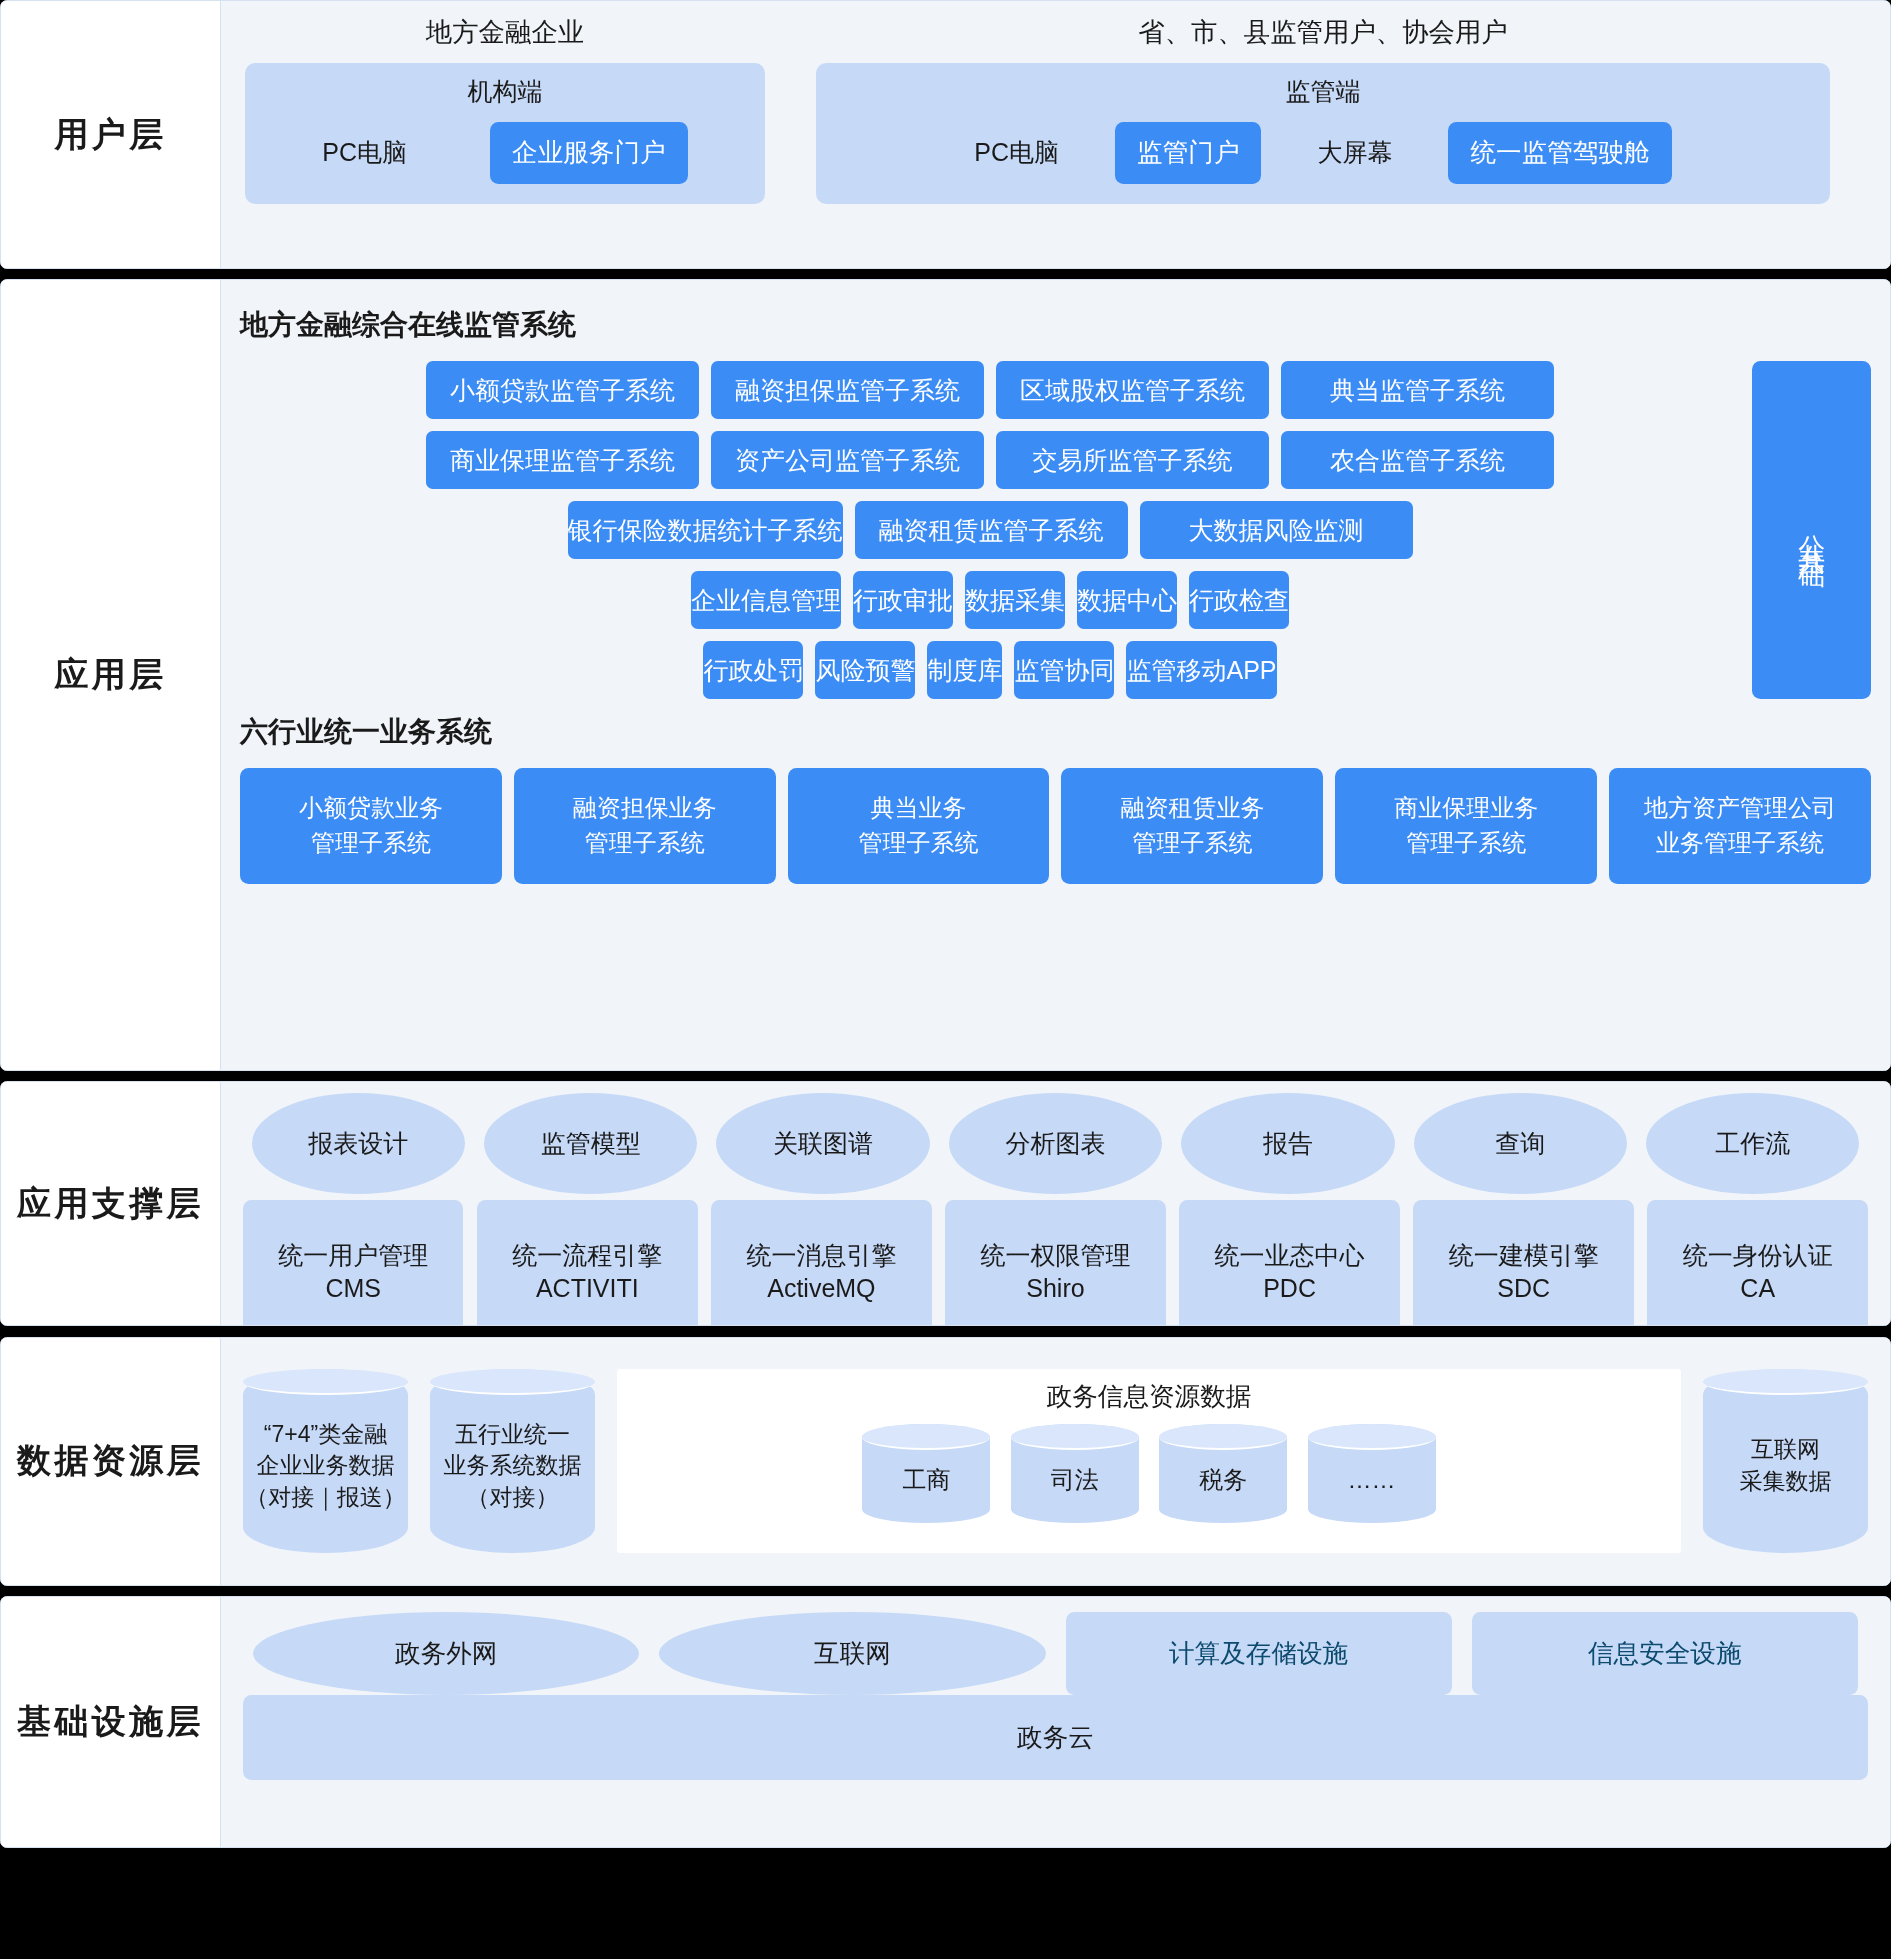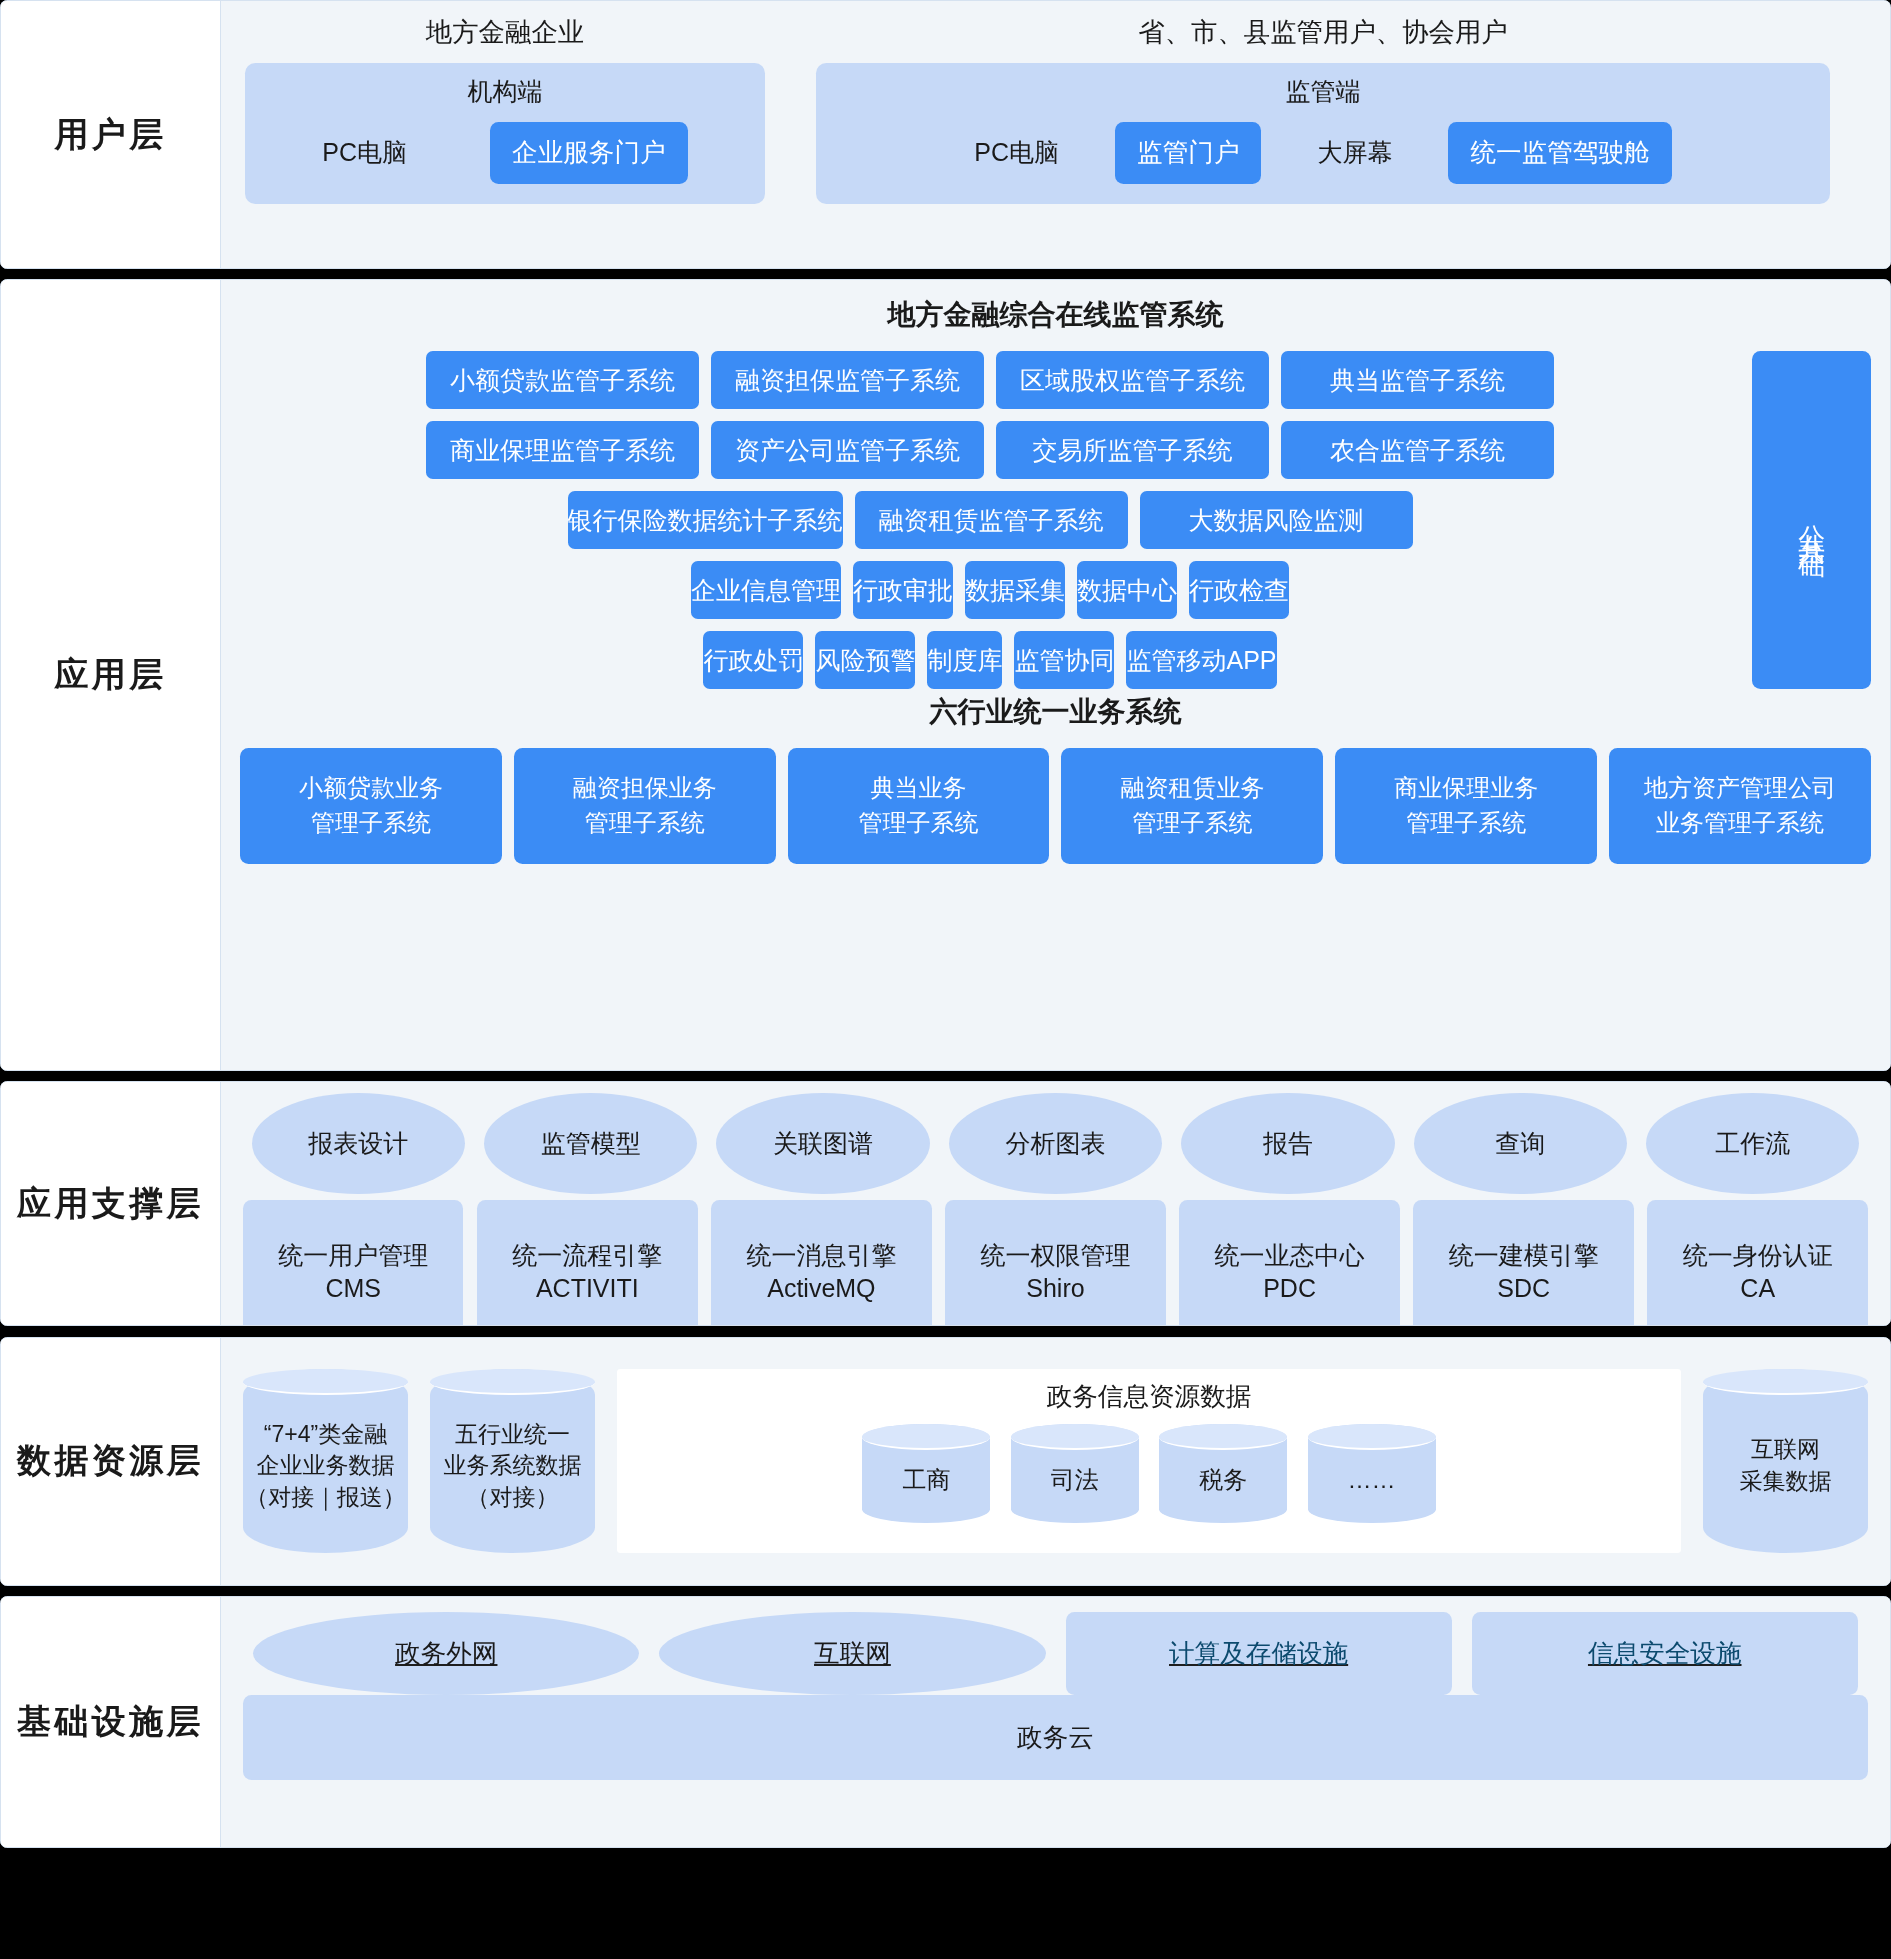--- a/index.html
+++ b/index.html
@@ -77,22 +77,22 @@
     font-size: 25.6px; padding: 13.6px 22px; white-space: nowrap;
     display: inline-flex; align-items: center; justify-content: center;
   }
   .g1 .user-row { gap: 83px; }
   .g2 .user-row { gap: 56px; }
 
   
   .l-app { height: 792px; }
   .app-body { padding: 12px 19px 8.5px 19px; display: flex; flex-direction: column; }
   .section-title {
-    text-align: center; font-size: 28px; font-weight: 700; color: #1a1a1a;
-    margin: 4px 0 17px 0;
+    text-align: left; font-size: 28px; font-weight: 700; color: #1a1a1a;
+    margin: 14px 0 17px 0;
   }
   .app-main { display: flex; gap: 12px; }
   .app-grid { flex: 1 1 auto; display: flex; flex-direction: column; gap: 12px; align-items: center; }
   .app-row { display: flex; gap: 12px; }
   .tile {
     background: #3b8cf5; color: #fff; border-radius: 6.8px;
     font-size: 25px;
     display: flex; align-items: center; justify-content: center;
     text-align: center; white-space: nowrap;
     height: 58px;
@@ -184,21 +184,21 @@
   .gov-title { font-size: 25.6px; font-weight: 400; color: #1a1a1a; margin-bottom: 10.2px; }
   .gov-cyls { display: flex; gap: 20.4px; width: 100%; justify-content: center; }
   .cyl-small {
     flex: 0 0 128px; height: 99px; font-size: 24px;
   }
   .cyl-small > span { position: relative; z-index: 2; padding-top: 12px; }
 
   
   .l-infra { height: 252px; }
   .infra-body { padding: 15.3px 22px 8.5px 22px; display: flex; flex-direction: column; }
-  .infra-top { display: flex; gap: 20px; padding: 0 10.2px; text-decoration: underline; }
+  .infra-top { display: flex; gap: 20px; padding: 0 10.2px; }
   .ellipse {
     flex: 1 1 0; height: 83px;
     background: #c6d9f7; border-radius: 50%;
     display: flex; align-items: center; justify-content: center;
     font-size: 25.6px; color: #1a1a1a;
   }
   .infra-box {
     flex: 1 1 0; height: 83px;
     background: #c6d9f7; border-radius: 8.5px;
     display: flex; align-items: center; justify-content: center;

